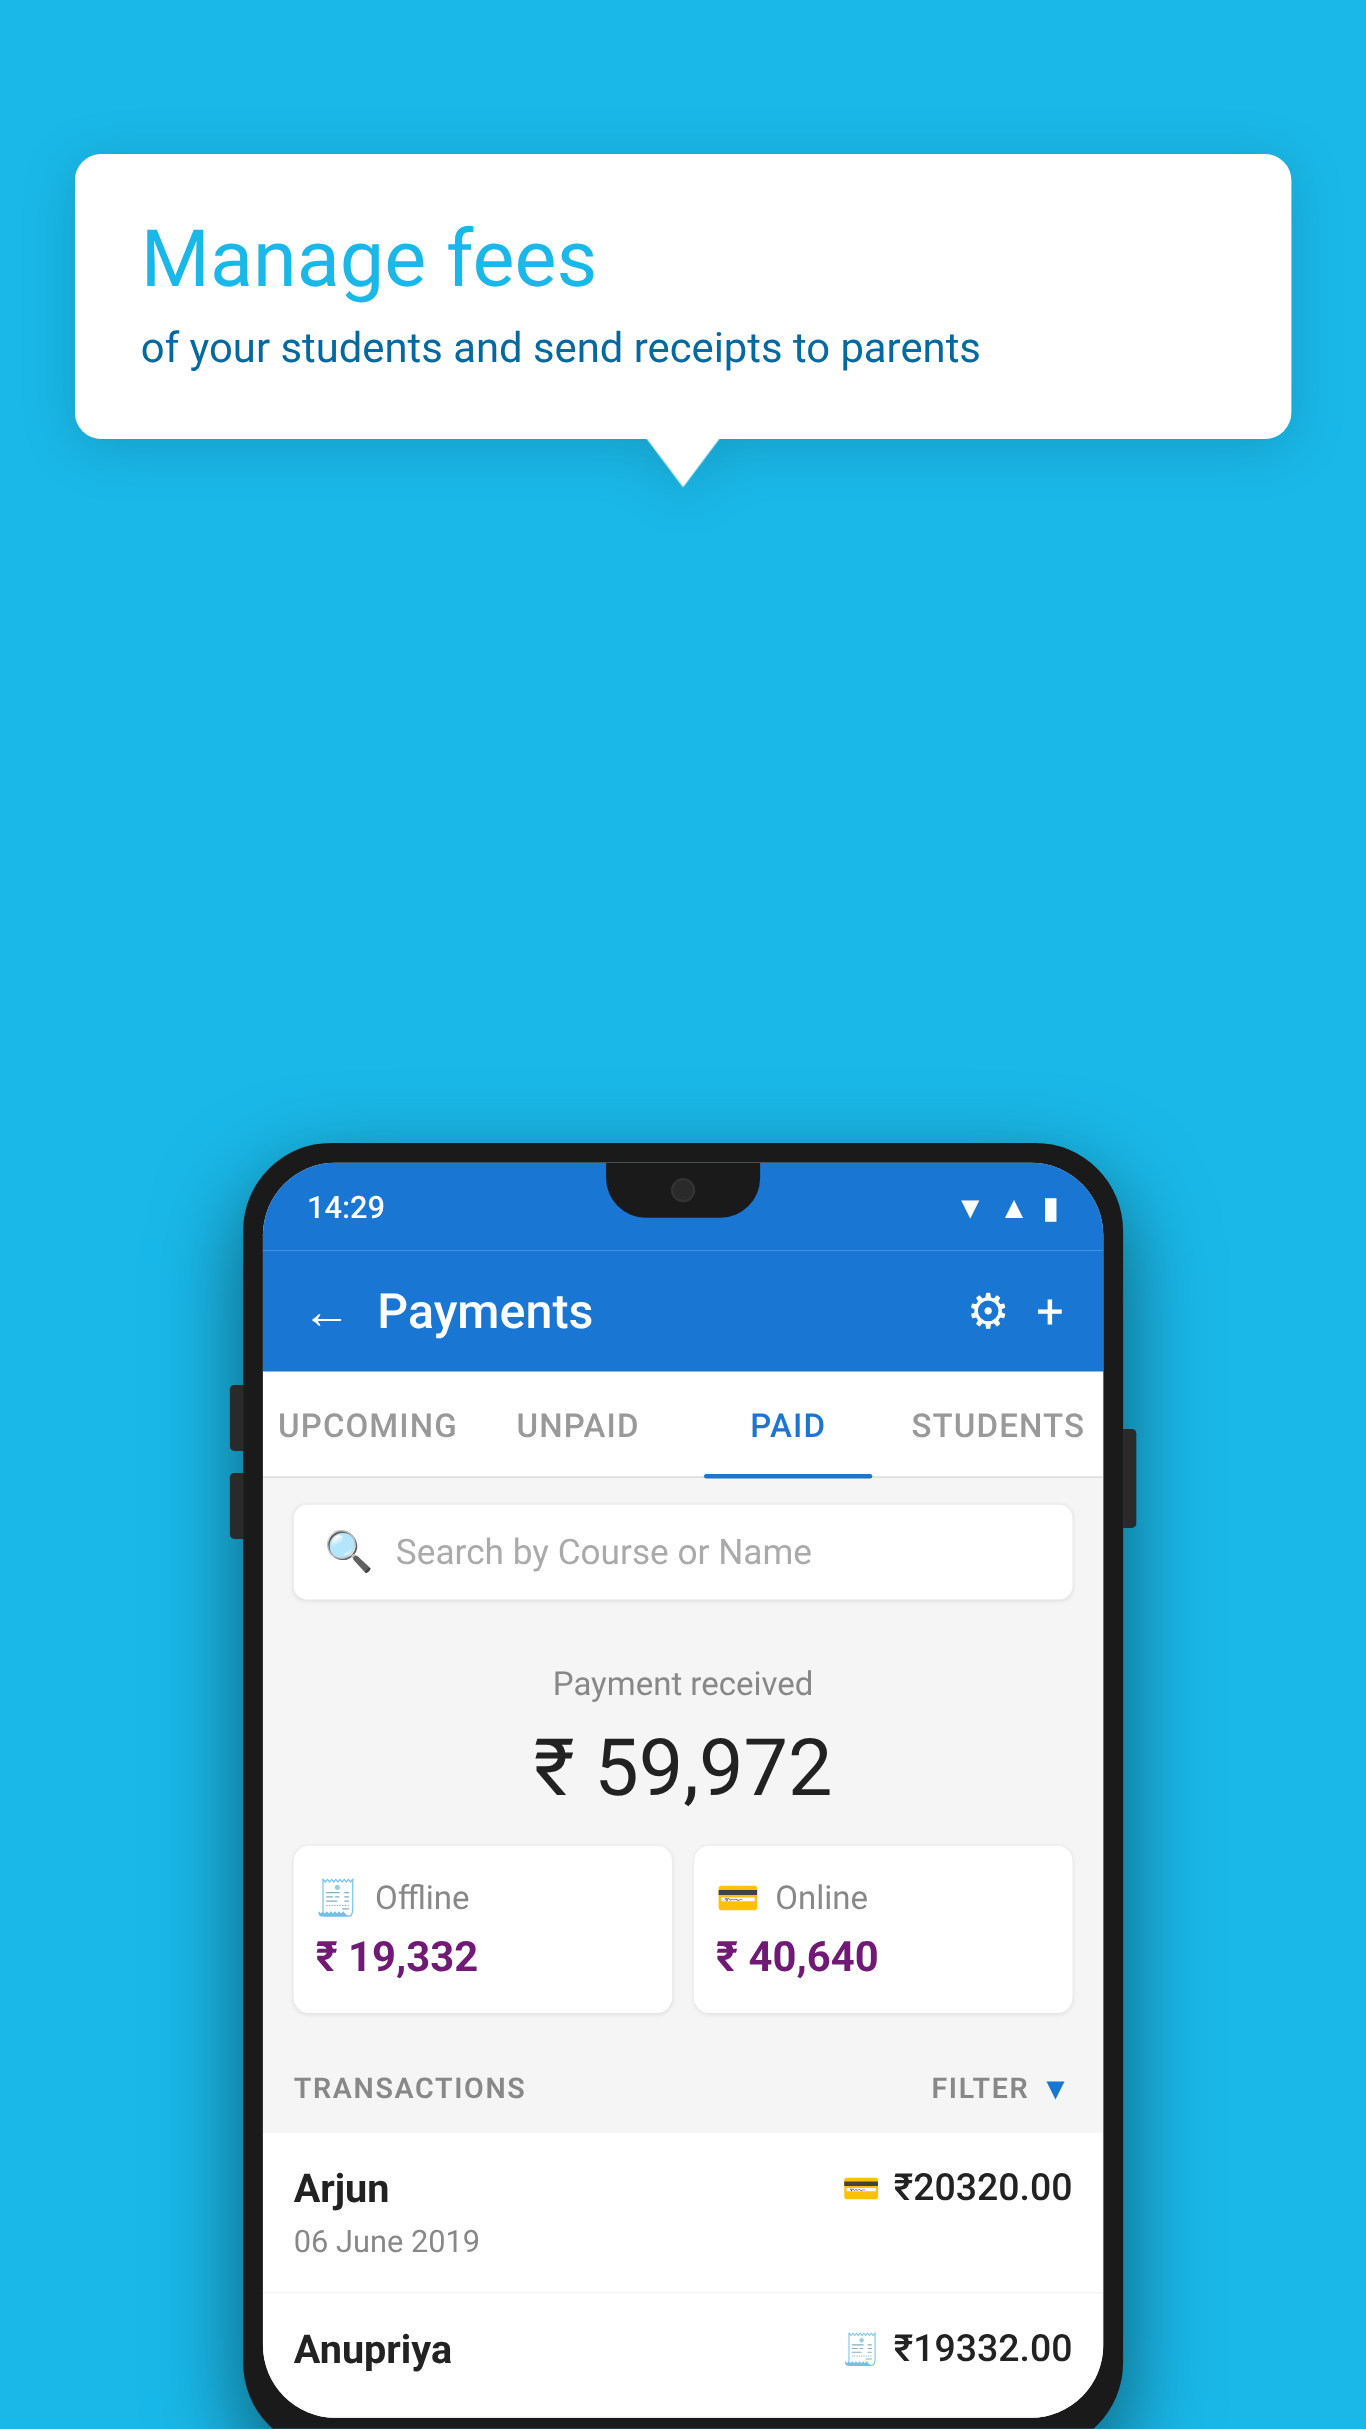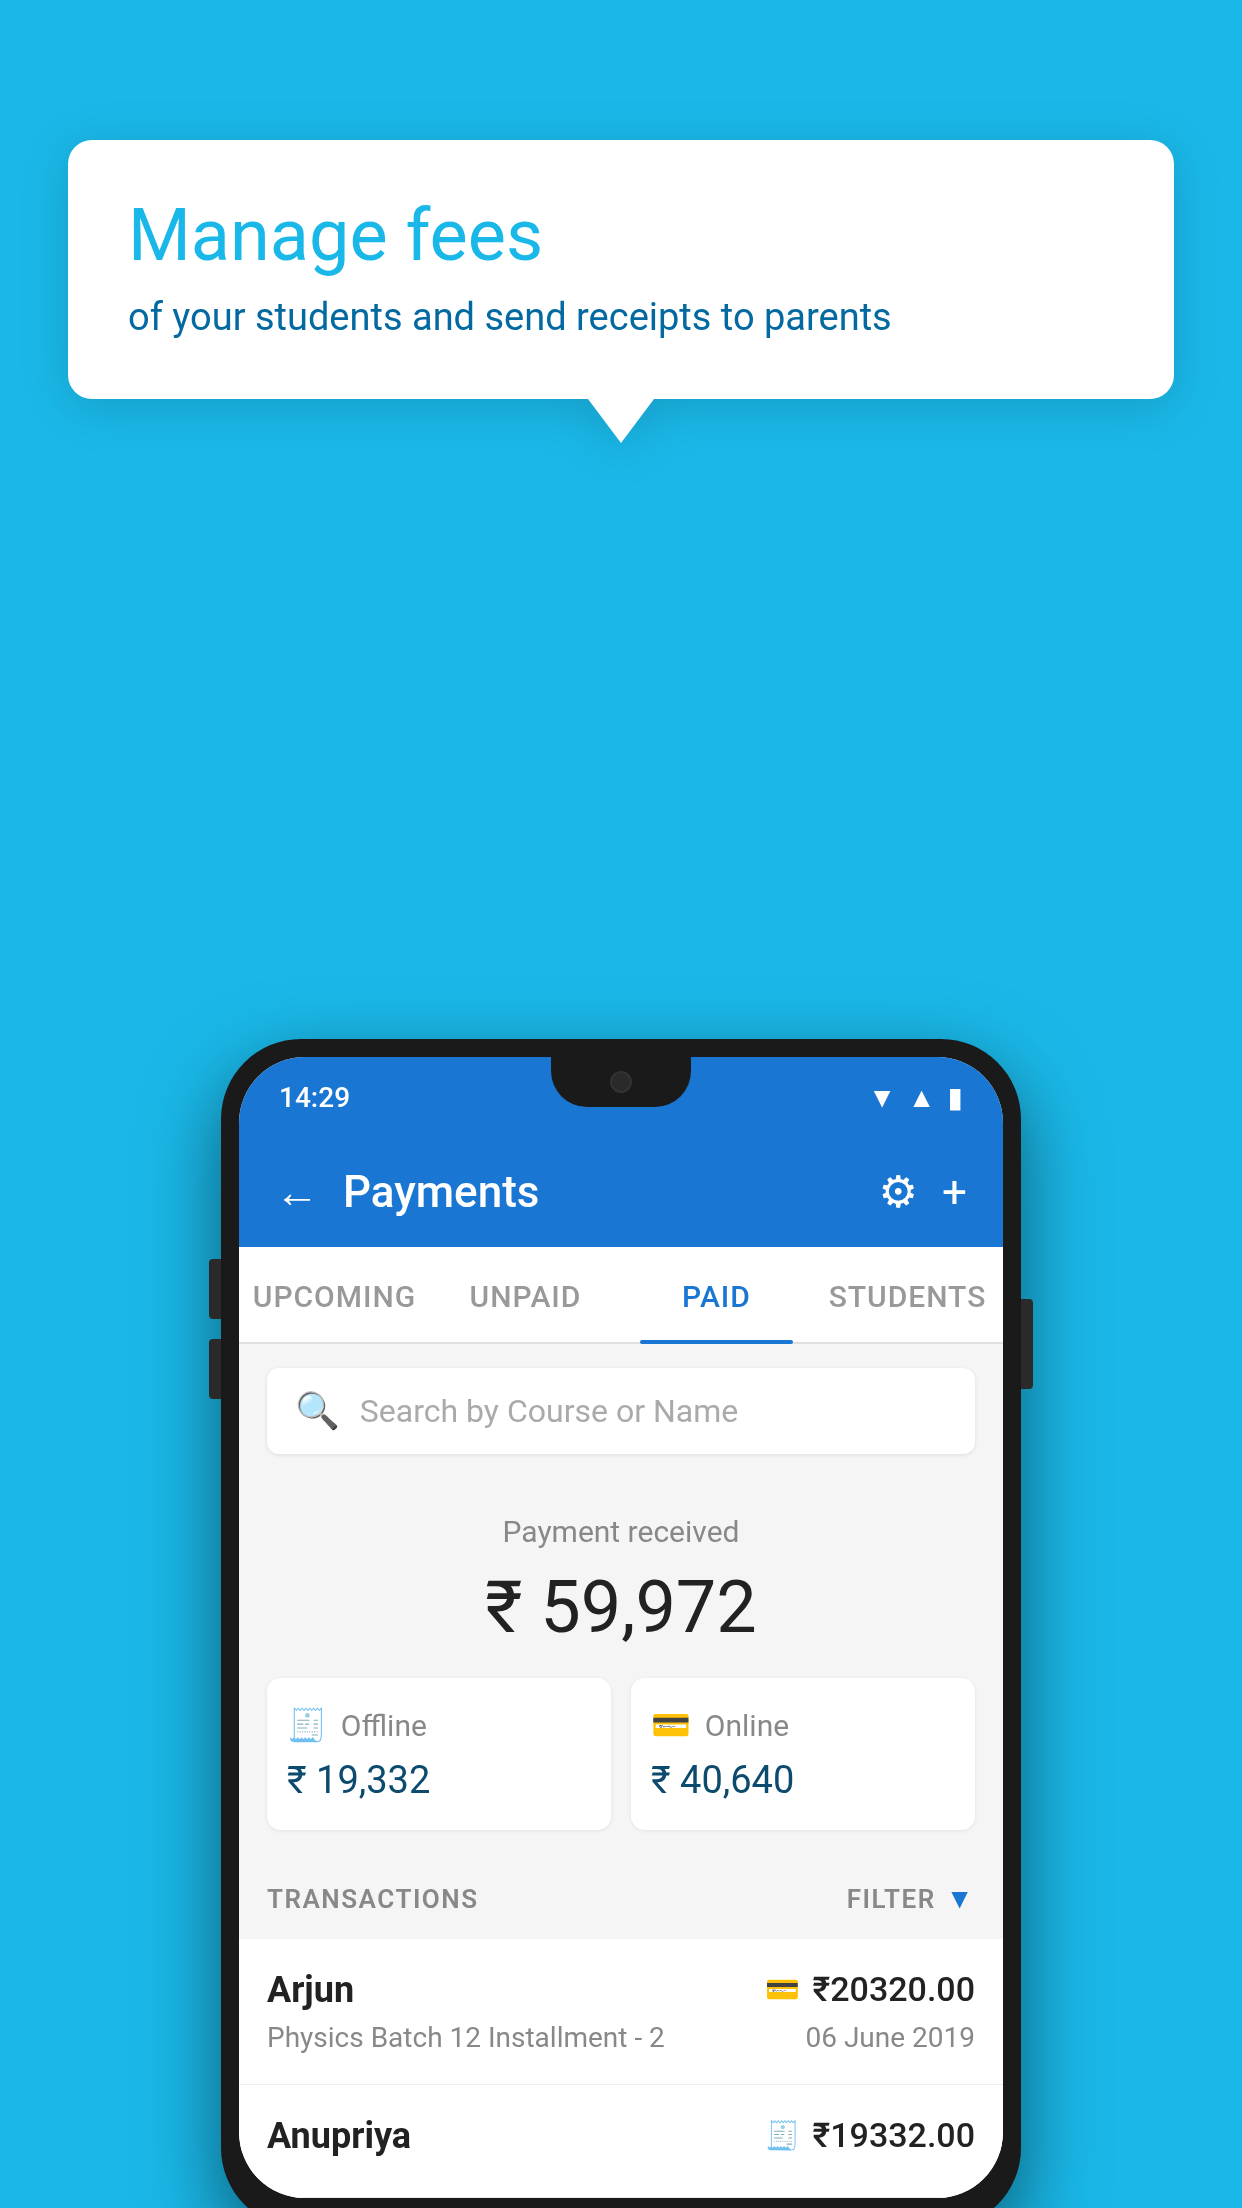--- a/index.html
+++ b/index.html
@@ -235,23 +235,23 @@
     }
     .card-icon {
       color: #888;
       font-size: 32px;
     }
     .card-type {
       color: #888;
       font-size: 30px;
     }
     .card-amount {
-      color: #0c4a6e;
+      color: #701a75;
       font-size: 38px;
-      font-weight: 400;
+      font-weight: 700;
     }
 
     
     .transactions-header {
       background: #f5f5f5;
       display: flex;
       justify-content: space-between;
       align-items: center;
       padding: 24px 28px;
     }
@@ -441,21 +441,20 @@
 
     <div class="transaction-row">
       <div class="transaction-top">
         <span class="transaction-name">Arjun</span>
         <div class="transaction-amount-wrap">
           <span class="payment-type-icon">💳</span>
           <span class="transaction-amount">₹20320.00</span>
         </div>
       </div>
       <div class="transaction-bottom">
-        <span class="transaction-course">Physics Batch 12 Installment - 2</span>
         <span class="transaction-date">06 June 2019</span>
       </div>
     </div>
 
     <div class="transaction-row">
       <div class="transaction-top">
         <span class="transaction-name">Anupriya</span>
         <div class="transaction-amount-wrap">
           <span class="payment-type-icon">🧾</span>
           <span class="transaction-amount">₹19332.00</span>

